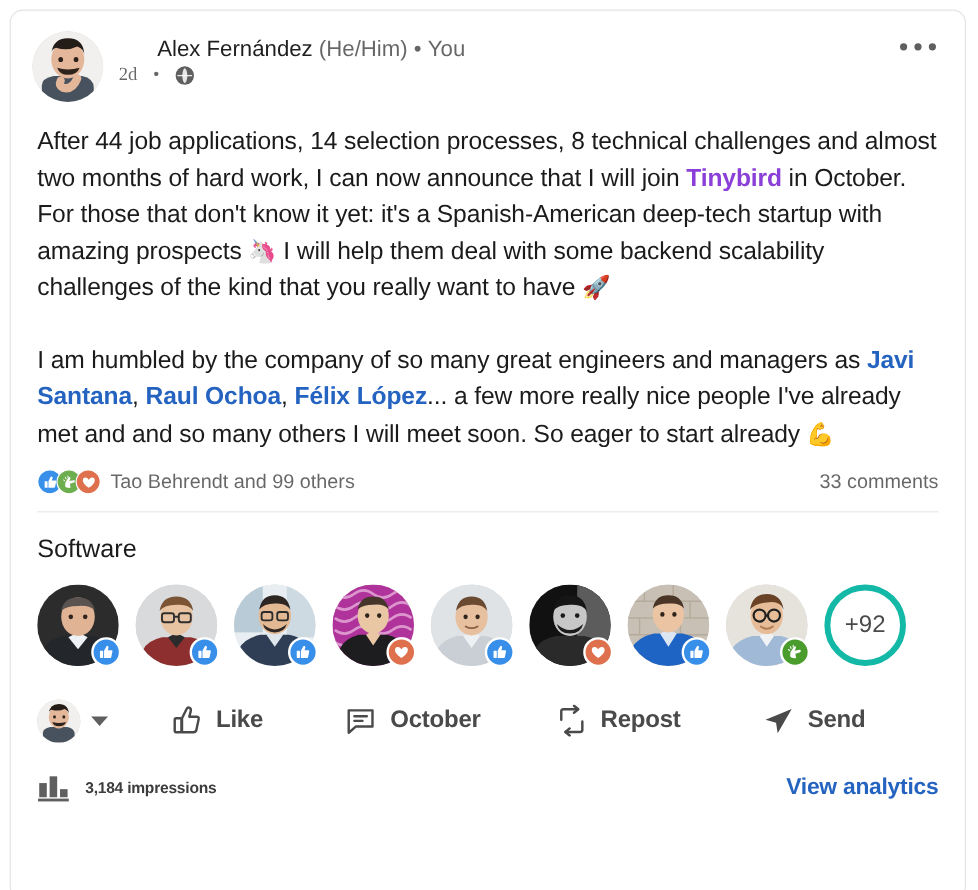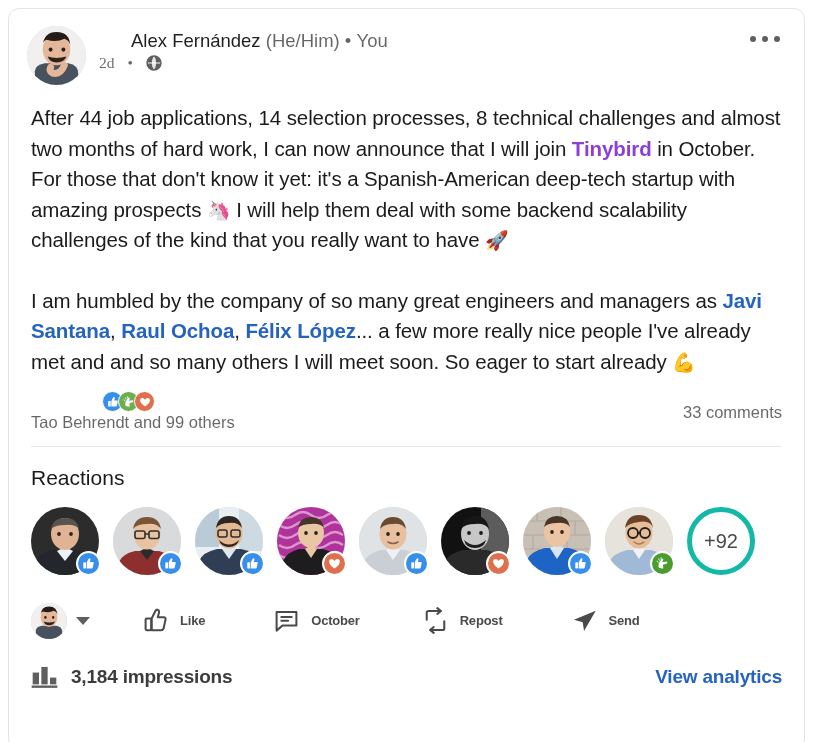--- a/index.html
+++ b/index.html
@@ -108,21 +108,21 @@
   .mention { color: #2563c0; font-weight: bold; }
   .emoji { font-family: "DejaVu Sans", sans-serif; font-size: 19px; }
 
   
   .social-proof {
     display: flex;
     align-items: center;
     justify-content: space-between;
     padding: 14px 22px 0 22px;
   }
-  .social-left { display: flex; align-items: center; flex-direction: column; }
+  .social-left { display: flex; align-items: center; }
   .reaction-pills { display: flex; align-items: center; margin-right: 8px; }
   .pill {
     width: 21px; height: 21px;
     border-radius: 50%;
     border: 1.5px solid #ffffff;
     display: flex; align-items: center; justify-content: center;
     box-sizing: border-box;
   }
   .pill + .pill { margin-left: -5px; }
   .pill.like { background: #378fe9; }
@@ -225,41 +225,41 @@
     align-items: center;
     gap: 11px;
     cursor: pointer;
     padding: 6px 10px;
     border-radius: 5px;
     background: none;
     border: none;
     font-family: inherit;
   }
   .action-btn .lbl {
-    font-size: 13px;
+    font-size: 20px;
     font-weight: bold;
     color: #4a4a4a;
     letter-spacing: -0.2px;
   }
   .action-btn svg { display: block; }
   .action-gap-1 { margin-right: 48px; }
   .action-gap-2 { margin-right: 42px; }
   .action-gap-3 { margin-right: 48px; }
 
   
   .post-footer {
     display: flex;
     align-items: center;
     justify-content: space-between;
     padding: 24px 22px 22px 22px;
   }
   .impressions { display: flex; align-items: center; gap: 13px; cursor: pointer; }
   .impressions svg { display: block; }
   .impressions-text {
-    font-size: 19px;
+    font-size: 13px;
     font-weight: bold;
     color: #3c3c3c;
     letter-spacing: -0.2px;
   }
   .view-analytics {
     font-size: 19px;
     font-weight: bold;
     color: #2563c0;
     cursor: pointer;
     letter-spacing: -0.2px;
@@ -338,21 +338,21 @@
         </span>
       </div>
       <span class="social-names">Tao Behrendt and 99 others</span>
     </div>
     <span class="comments-count">33 comments</span>
   </div>
 
   <div class="divider"></div>
 
   <div class="reactions-section">
-    <div class="reactions-title">Reactions</div>
+    <div class="reactions-title">Software</div>
 
     <div class="avatar-row">
 
       <div class="reactor">
         <div class="ph">
           <svg viewBox="0 0 68 68" xmlns="http://www.w3.org/2000/svg">
             <rect width="68" height="68" fill="#2c2c2c"></rect>
             <path d="M6 68 L6 54 Q8 46 22 43 L46 43 Q60 46 62 56 L62 68 Z" fill="#23272b"></path>
             <path d="M26 44 L34 54 L42 44 L38 42 L30 42 Z" fill="#eef2f6"></path>
             <ellipse cx="34" cy="27" rx="14" ry="16" fill="#e0b394"></ellipse>

